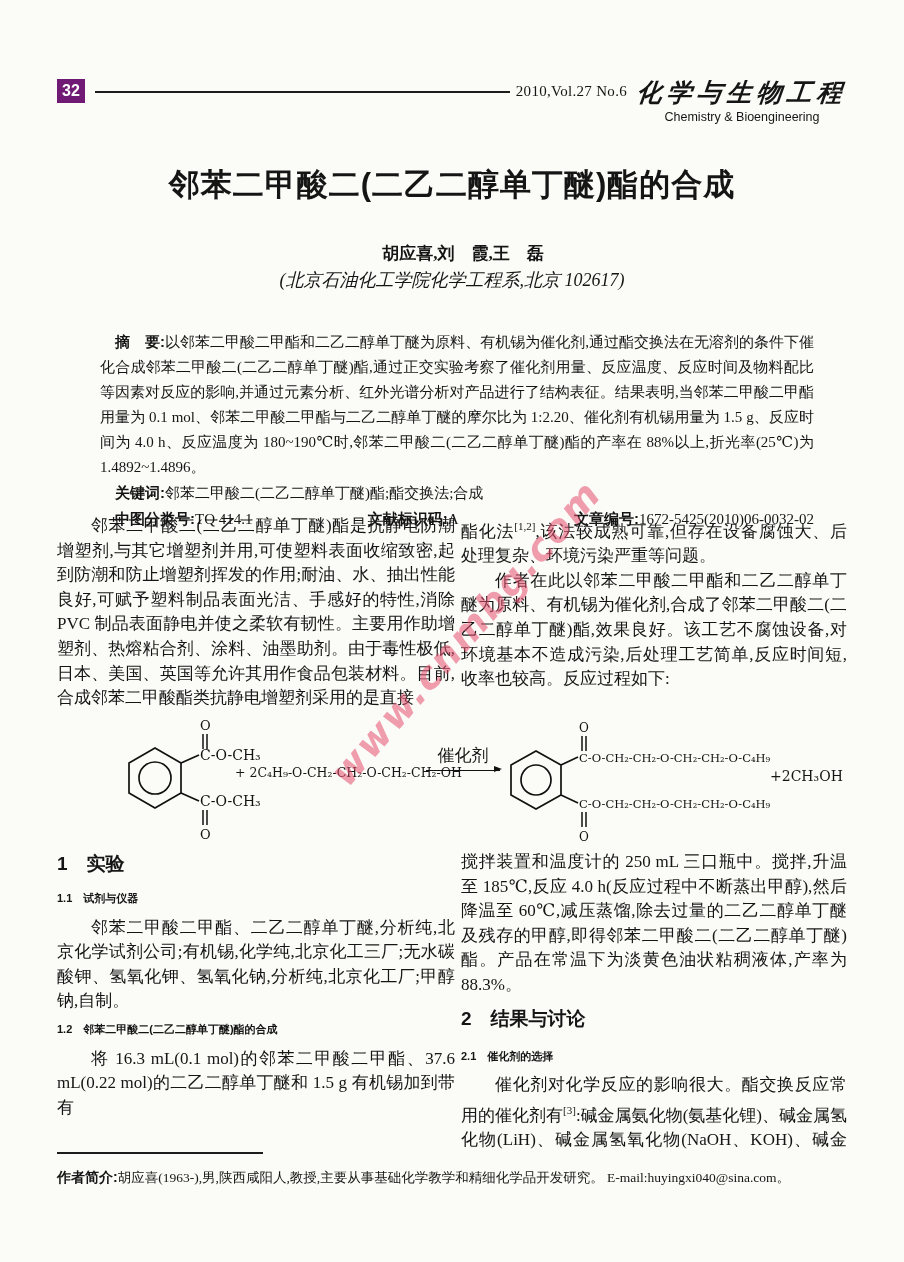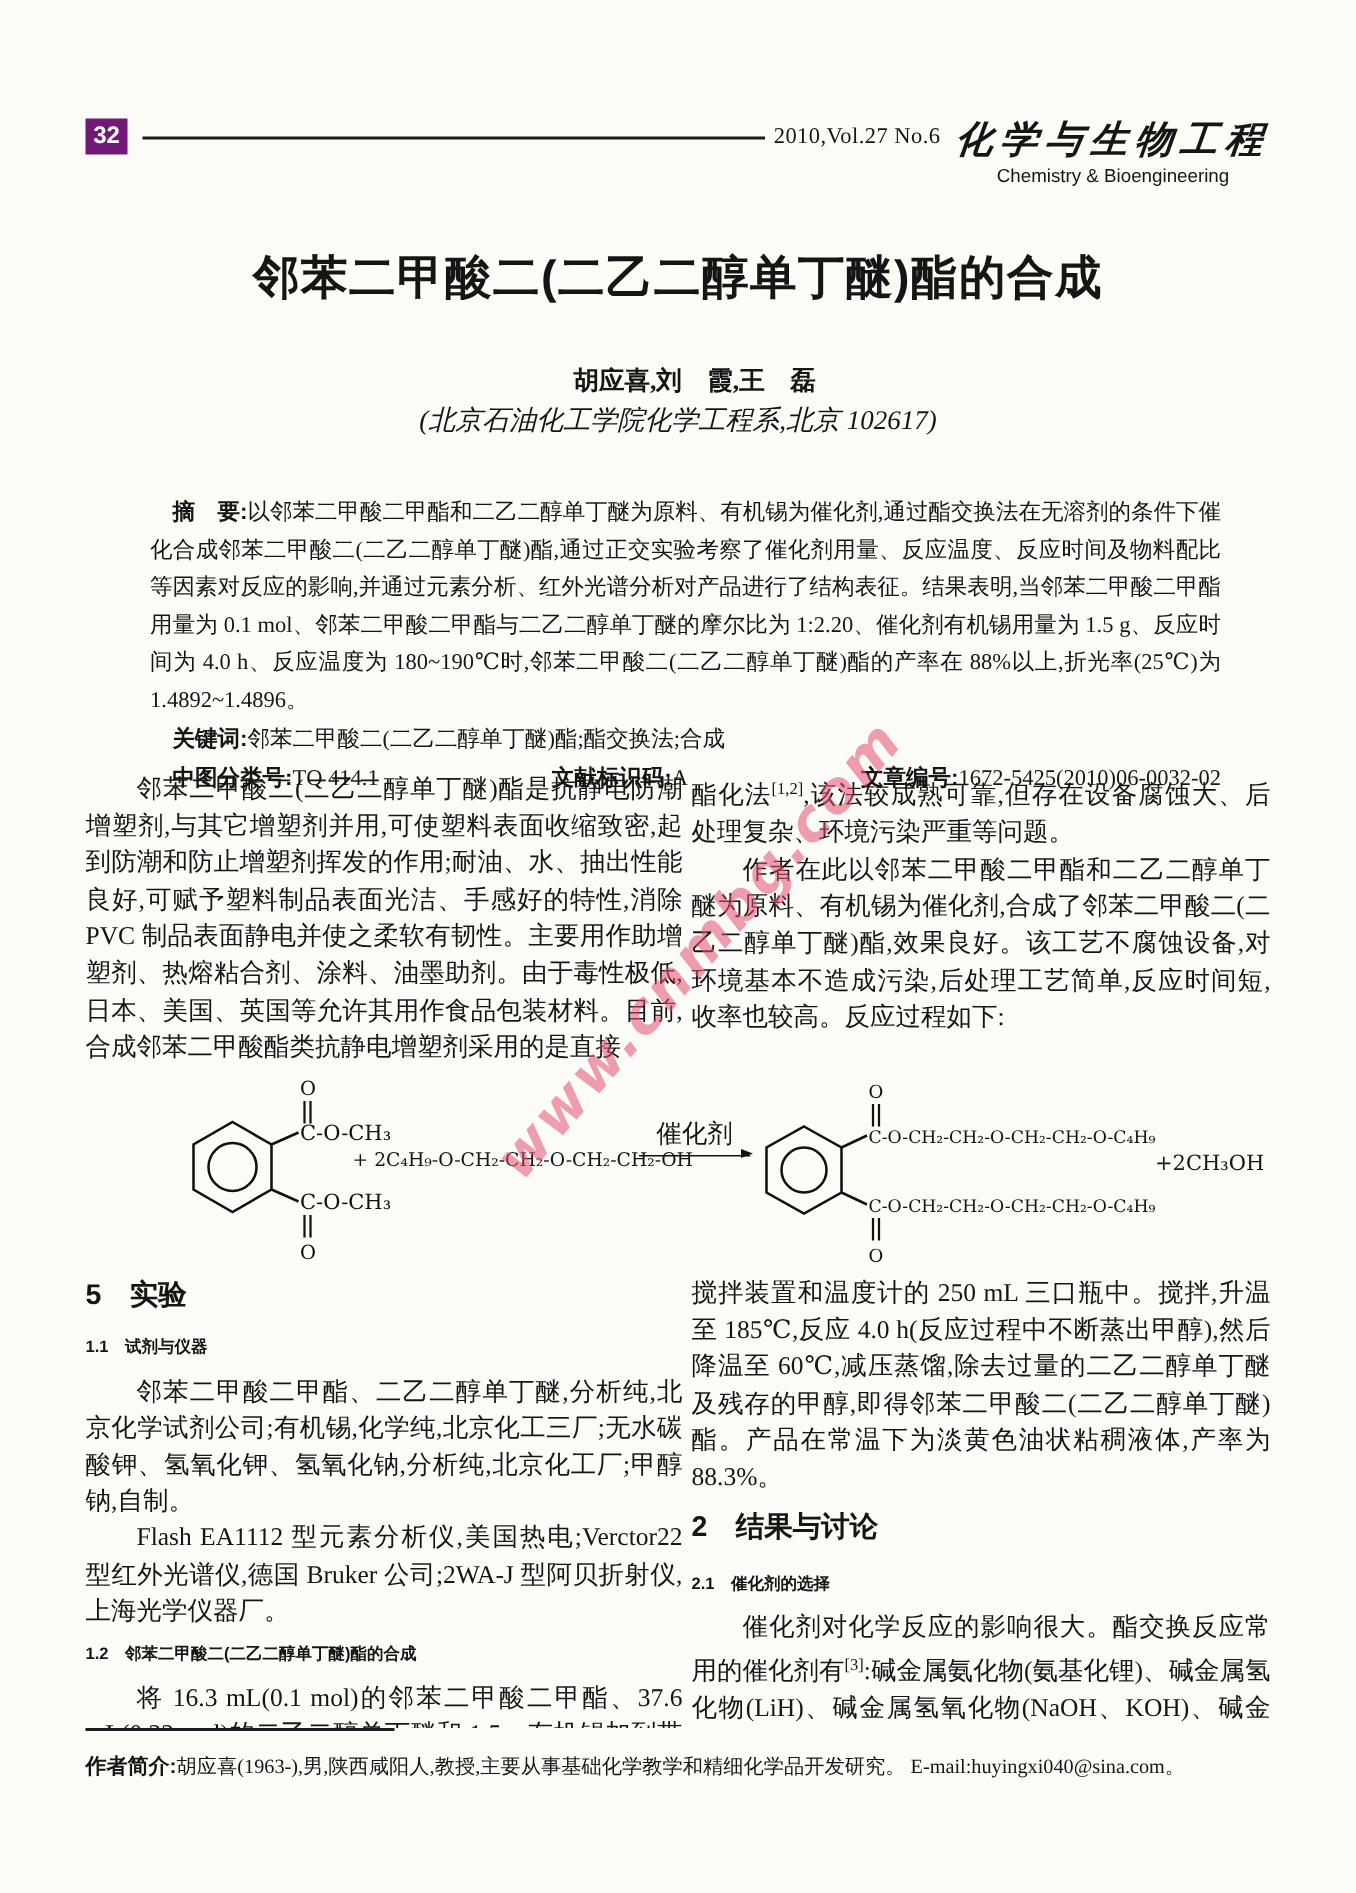--- a/index.html
+++ b/index.html
@@ -170,24 +170,23 @@
       <line x1="80" y1="104" x2="80" y2="119" stroke="#111" stroke-width="1.5"></line>
       <line x1="84" y1="104" x2="84" y2="119" stroke="#111" stroke-width="1.5"></line>
       <text x="77" y="133" font-size="12">O</text>
     </g>
   </svg>
 
   <span class="rx-by">+2CH₃OH</span>
 </div>
 
 <div class="col" id="l2">
-  <div class="sec-h">5　实验</div>
+  <div class="sec-h">1　实验</div>
   <div class="sub-h">1.1　试剂与仪器</div>
   <p>邻苯二甲酸二甲酯、二乙二醇单丁醚,分析纯,北京化学试剂公司;有机锡,化学纯,北京化工三厂;无水碳酸钾、氢氧化钾、氢氧化钠,分析纯,北京化工厂;甲醇钠,自制。</p>
-  <p>Flash EA1112 型元素分析仪,美国热电;Verctor22 型红外光谱仪,德国 Bruker 公司;2WA-J 型阿贝折射仪,上海光学仪器厂。</p>
   <div class="sub-h">1.2　邻苯二甲酸二(二乙二醇单丁醚)酯的合成</div>
   <p>将 16.3 mL(0.1 mol)的邻苯二甲酸二甲酯、37.6 mL(0.22 mol)的二乙二醇单丁醚和 1.5 g 有机锡加到带有</p>
 </div>
 
 <div class="col" id="r2">
   <p class="noindent">搅拌装置和温度计的 250 mL 三口瓶中。搅拌,升温至 185℃,反应 4.0 h(反应过程中不断蒸出甲醇),然后降温至 60℃,减压蒸馏,除去过量的二乙二醇单丁醚及残存的甲醇,即得邻苯二甲酸二(二乙二醇单丁醚)酯。产品在常温下为淡黄色油状粘稠液体,产率为 88.3%。</p>
   <div class="sec-h">2　结果与讨论</div>
   <div class="sub-h">2.1　催化剂的选择</div>
   <p><span>催化剂对化学反应的影响很大。酯交换反应常用的催化剂有</span><sup>[3]</sup><span>:碱金属氨化物(氨基化锂)、碱金属氢化物(LiH)、碱金属氢氧化物(NaOH、KOH)、碱金属醇化物(甲醇钠)、第四主族或副族的金属氧化物。</span></p>
 </div>

